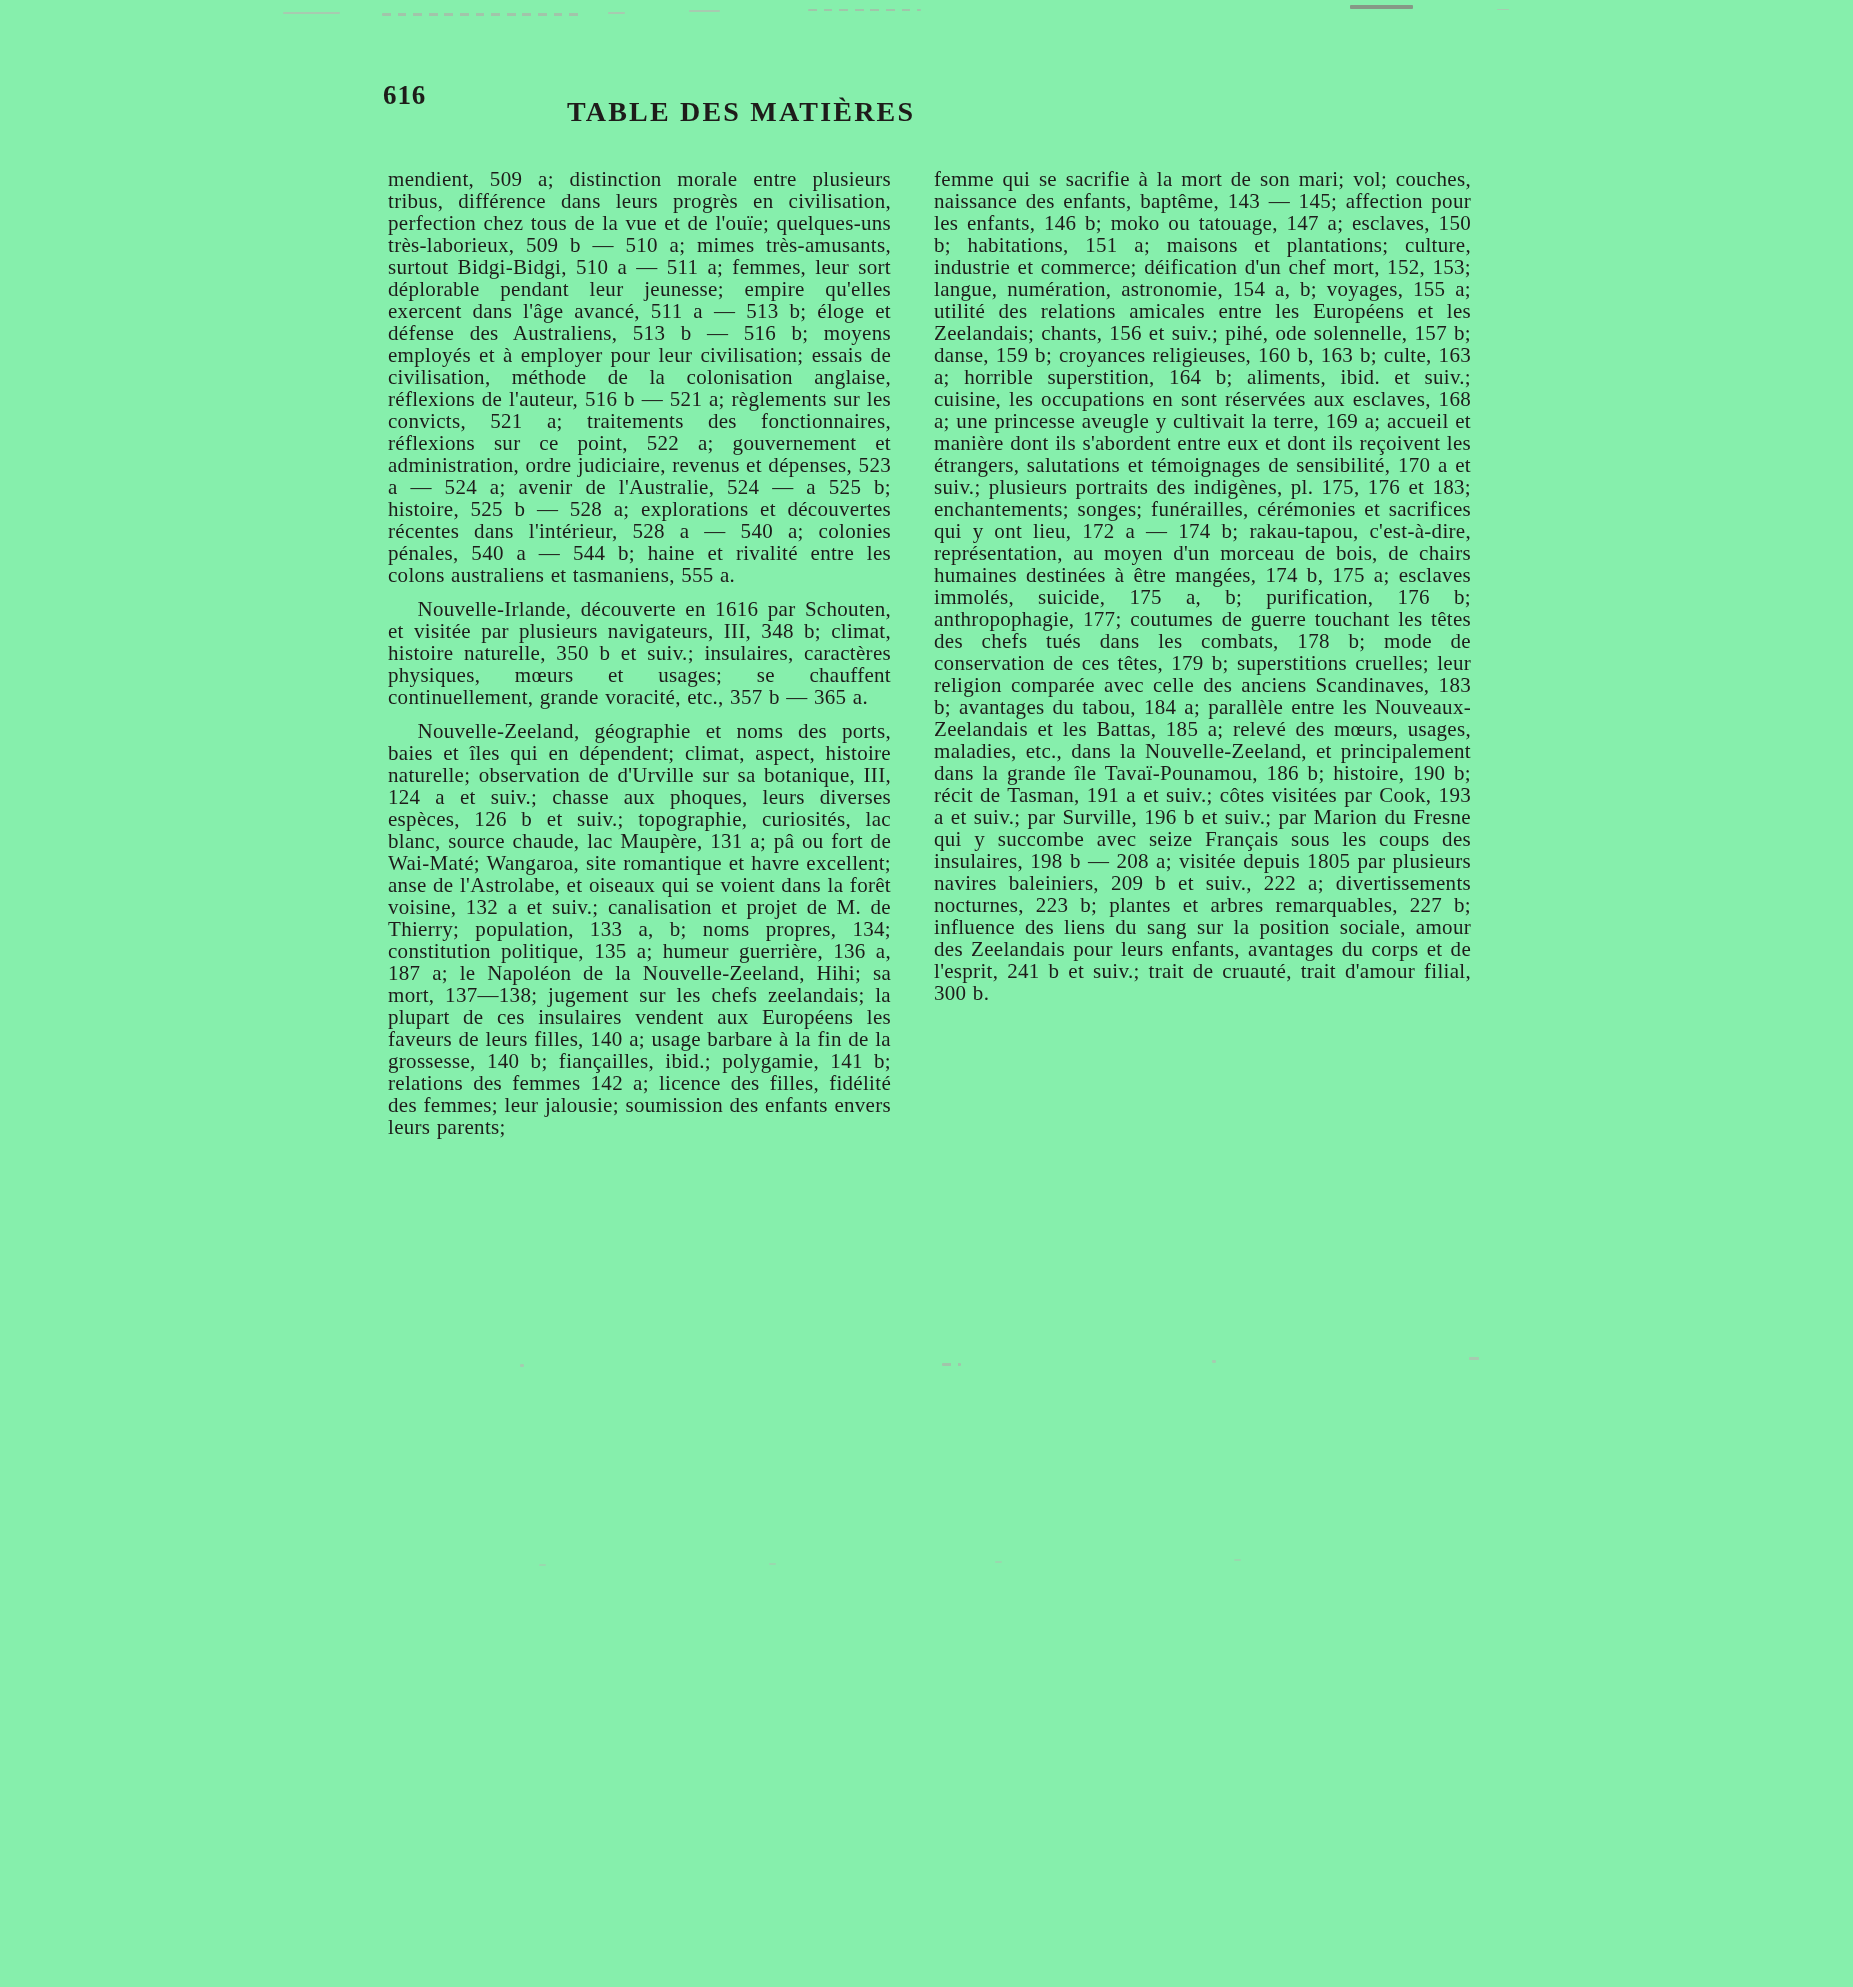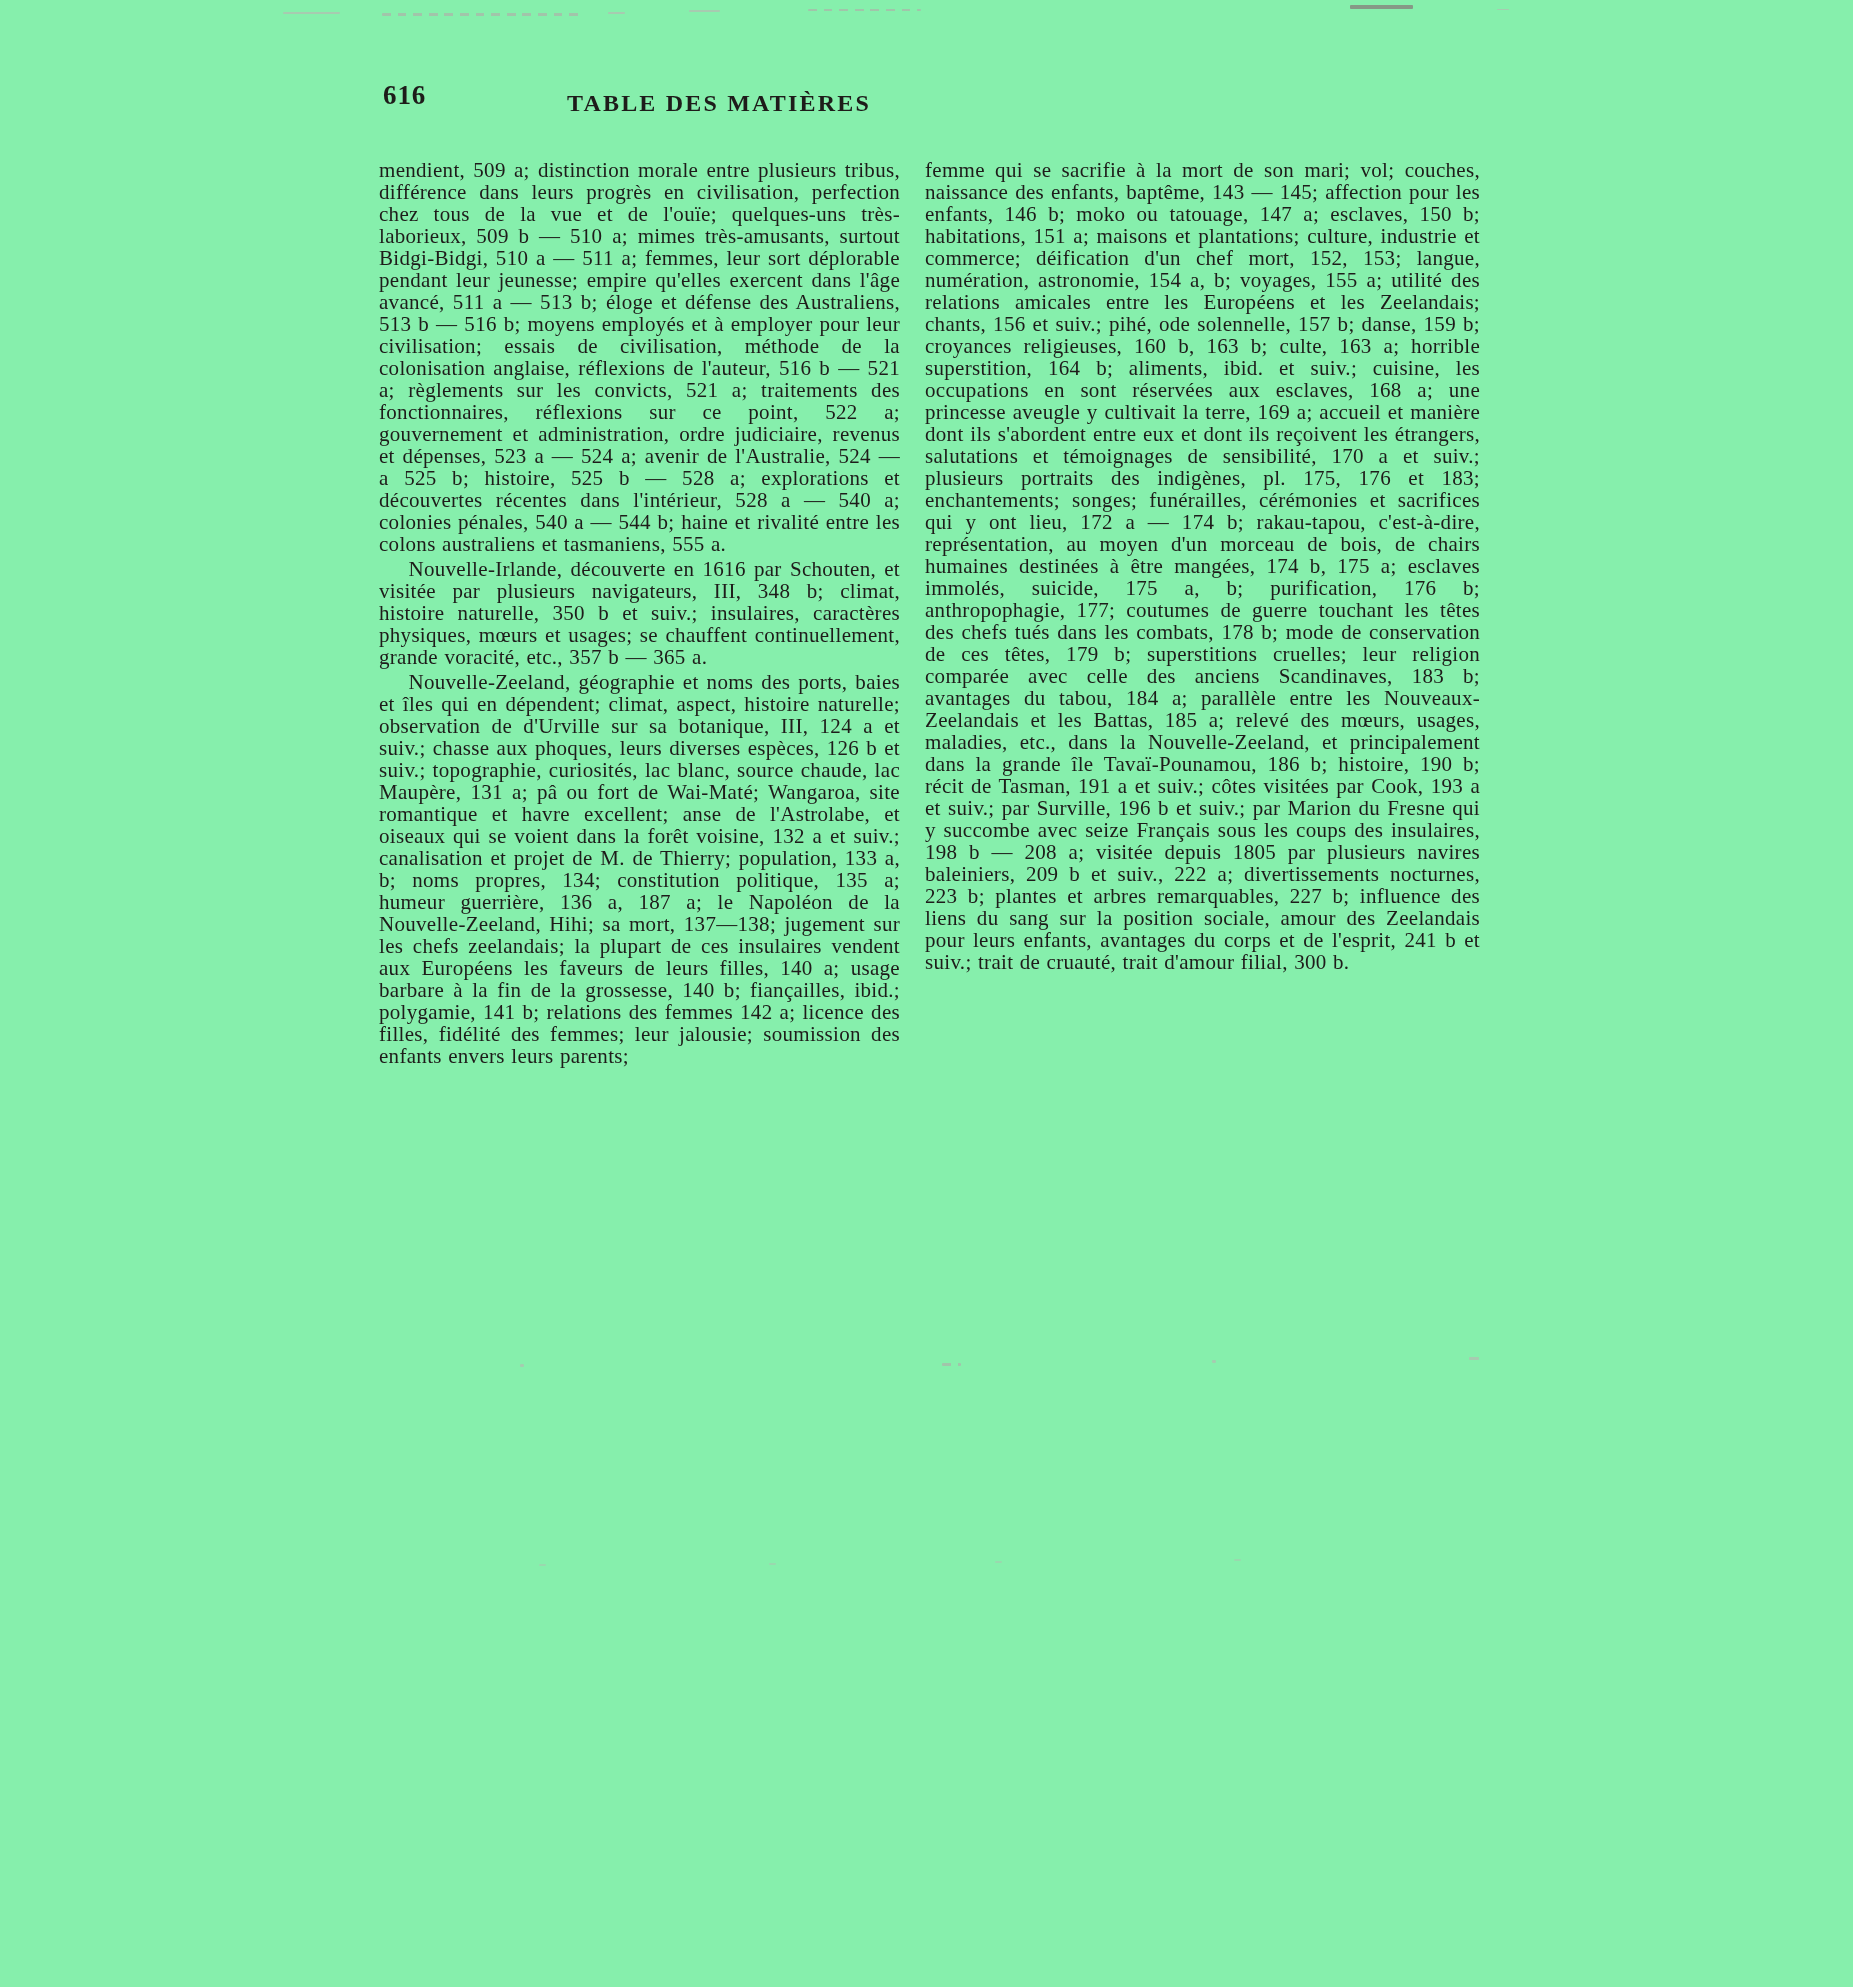--- a/index.html
+++ b/index.html
@@ -30,35 +30,35 @@
     position: absolute;
     left: 7px;
     top: 0;
     font-size: 27px;
     font-weight: bold;
     letter-spacing: 0.9px;
   }
   .page-title {
     position: absolute;
     left: 191px;
-    top: 10px;
-    font-size: 24px;
+    top: 16px;
+    font-size: 28px;
     font-weight: bold;
     letter-spacing: 2.2px;
     white-space: nowrap;
   }
   .columns {
     display: flex;
     gap: 19px;
     margin-top: 38px;
   }
   .column-left  { width: 527px; }
   .column-right { width: 561px; }
   .entry {
-    margin: 3px;
+    margin: 12px;
     text-align: justify;
     text-indent: 29.5px;
     font-size: 21px;
     line-height: 22px;
     letter-spacing: 0.3px;
     word-spacing: 0.9px;
   }
   .entry.continuation { text-indent: 0; }
   
   .artifact {

